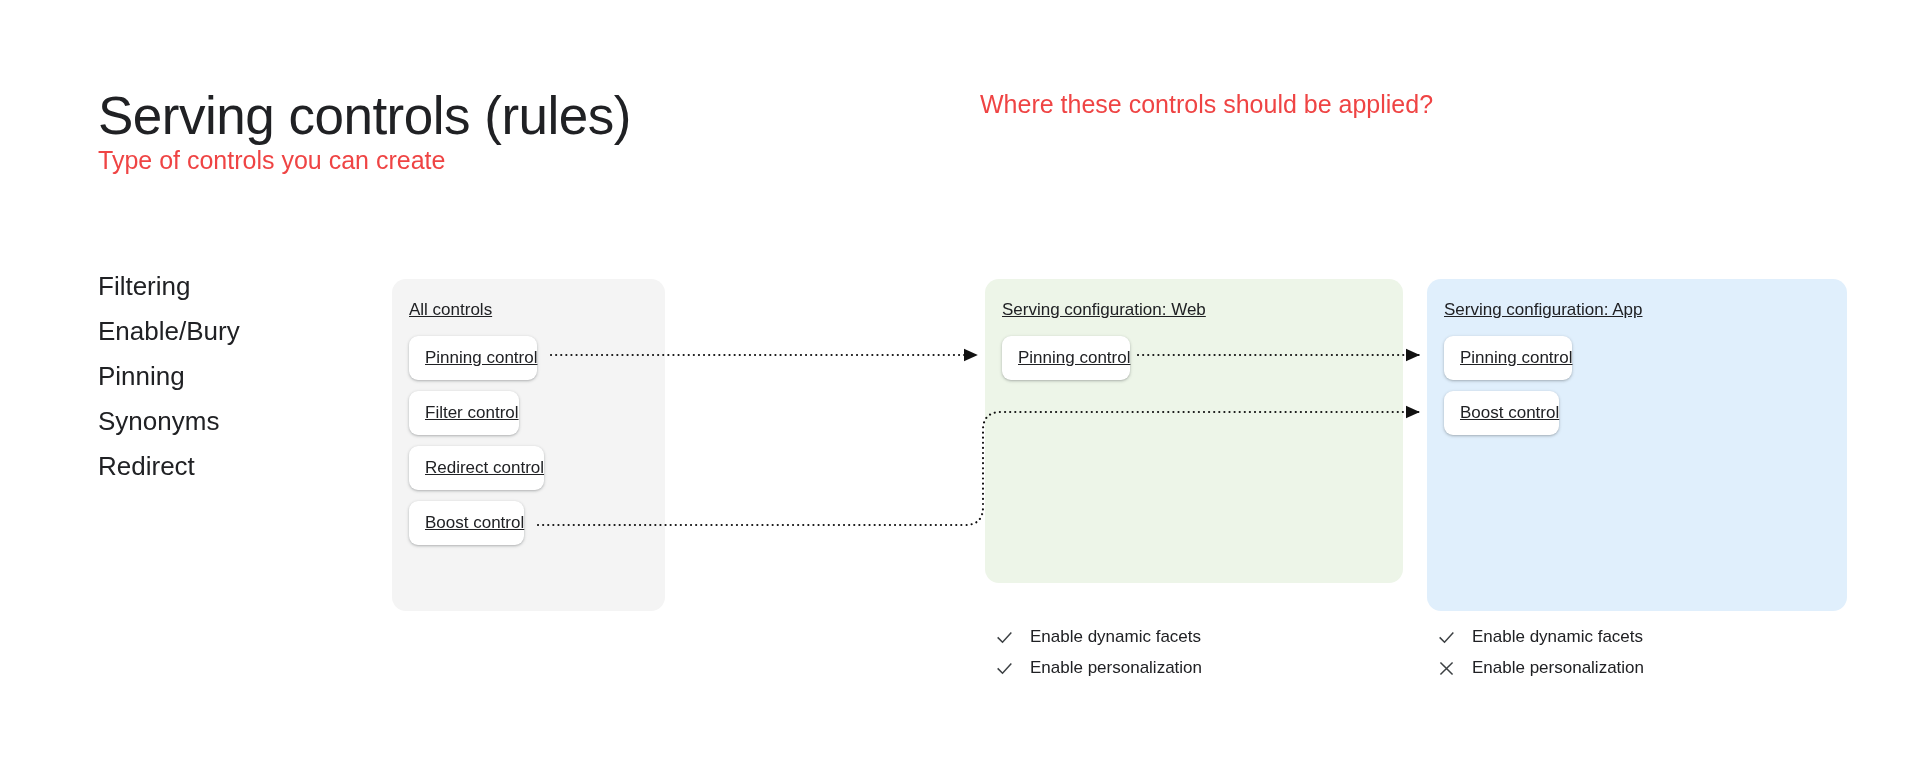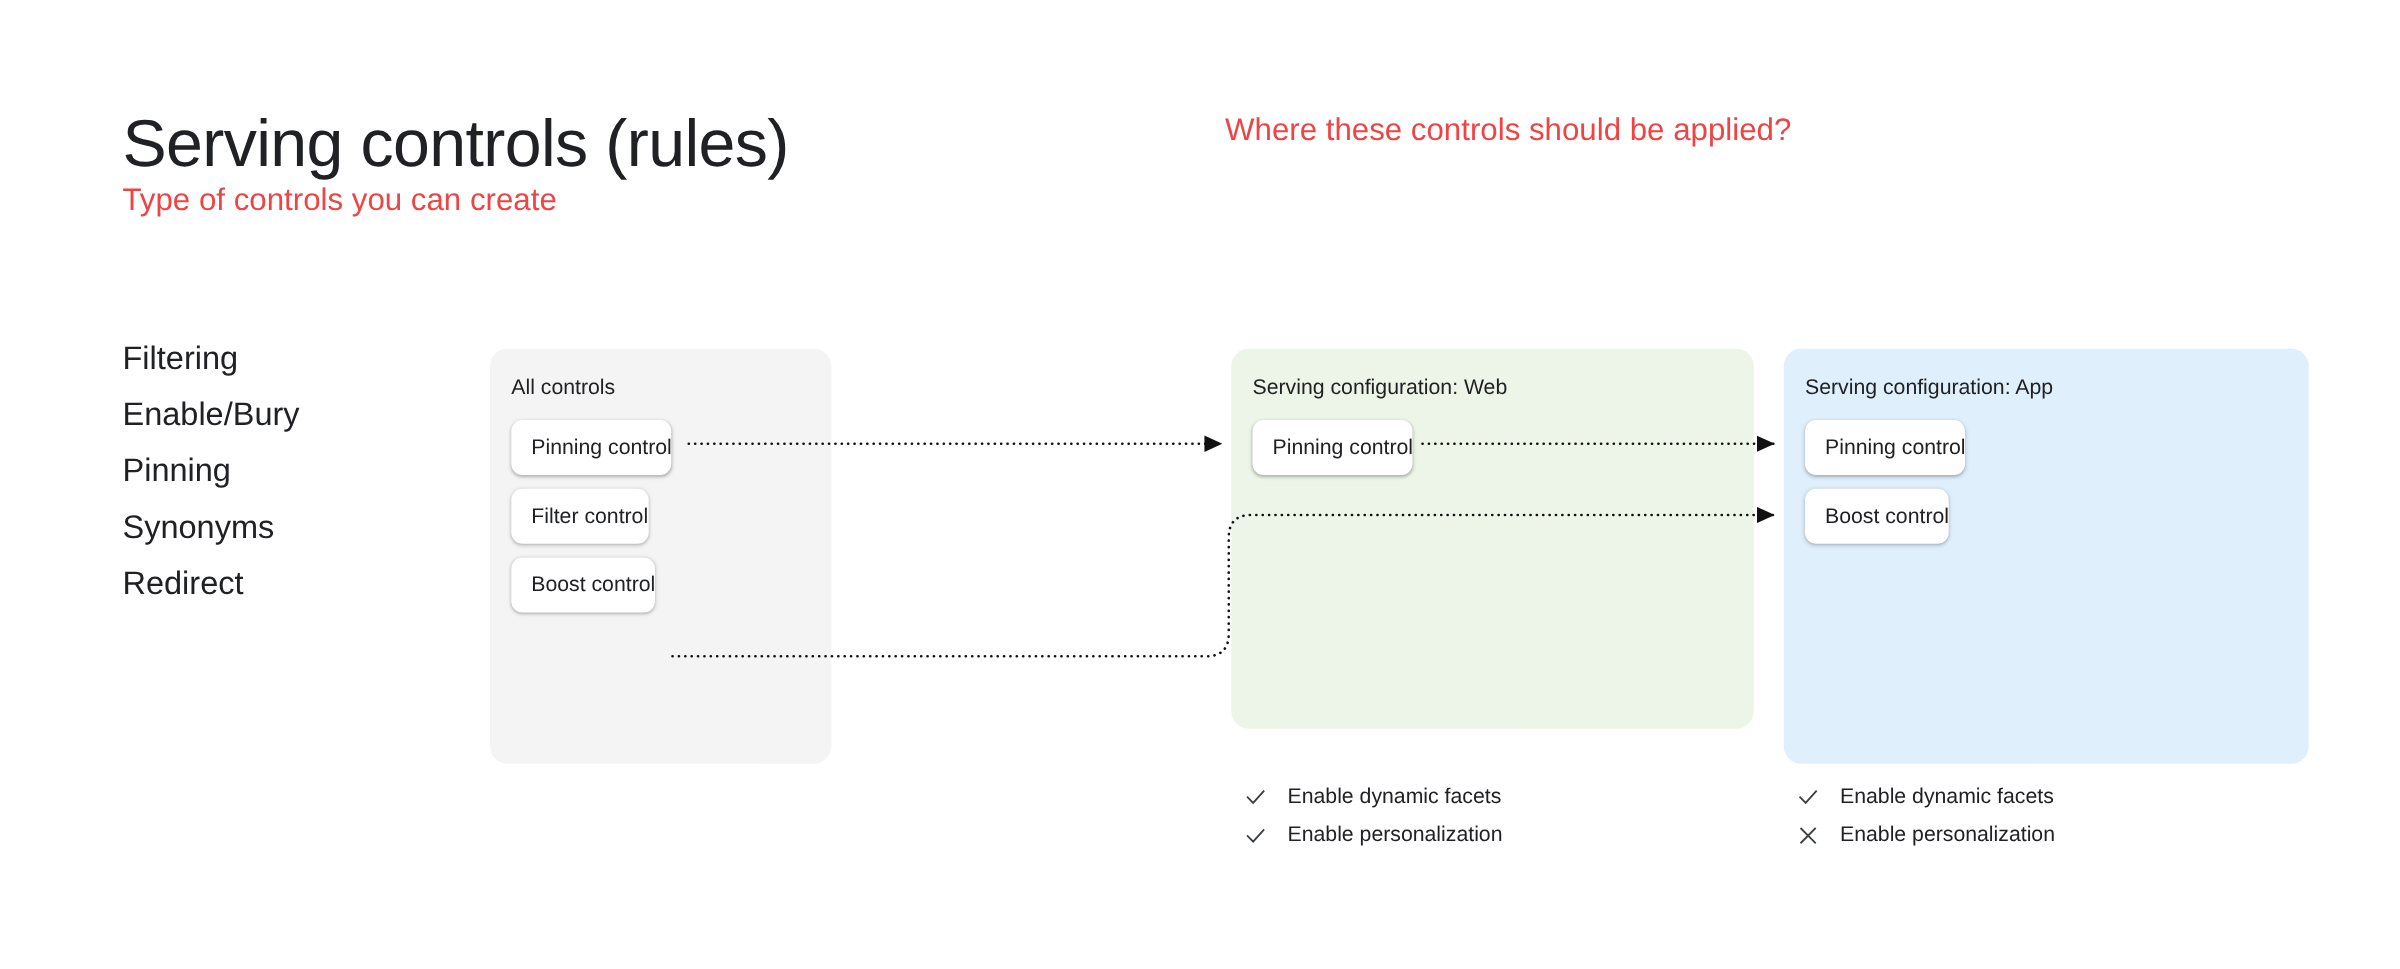--- a/index.html
+++ b/index.html
@@ -54,20 +54,21 @@
     color: #202124;
     white-space: nowrap;
   }
 
   
   .panel {
     position: absolute;
     border-radius: 14px;
     box-sizing: border-box;
     padding: 22px 0 0 17px;
+    text-decoration: underline;
   }
   .panel-title {
     font-size: 17px;
     font-weight: 400;
     color: #202124;
     line-height: 1;
     white-space: nowrap;
   }
   .chips {
     margin-top: 18px;
@@ -146,20 +147,21 @@
   <div class="type-item">Pinning</div>
   <div class="type-item">Synonyms</div>
   <div class="type-item">Redirect</div>
 </div>
 
 <div class="panel" id="panel-all">
   <div class="panel-title">All controls</div>
   <div class="chips">
     <div class="chip">Pinning control</div>
     <div class="chip">Filter control</div>
+    <div class="chip">Redirect control</div>
     <div class="chip">Boost control</div>
   </div>
 </div>
 
 <div class="panel" id="panel-web">
   <div class="panel-title">Serving configuration: Web</div>
   <div class="chips">
     <div class="chip">Pinning control</div>
   </div>
 </div>

